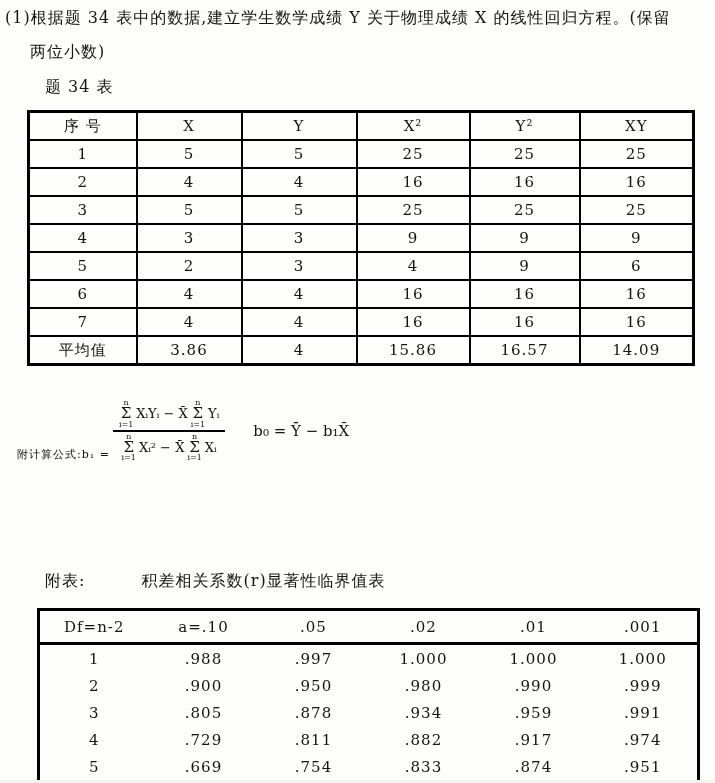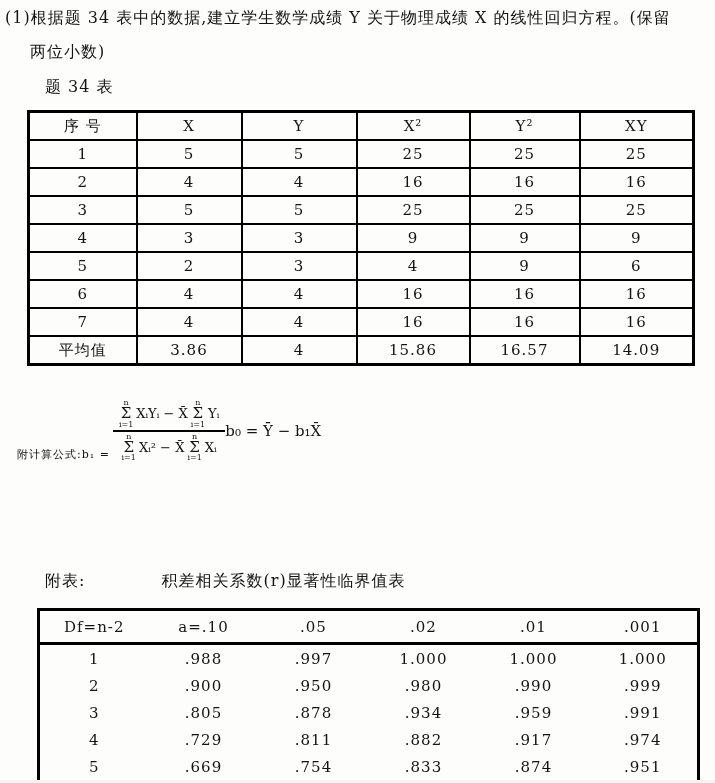--- a/index.html
+++ b/index.html
@@ -25,25 +25,25 @@
 
   
   .formula { position:absolute; left:17px; top:398px; display:flex; align-items:center; }
   .f-label { font-size:11px; letter-spacing:1px; white-space:nowrap;margin-top:47px; }
   .frac { display:inline-flex; flex-direction:column; align-items:center; margin-left:3px; }
   .frac .num, .frac .den { display:inline-flex; align-items:center; gap:3px; padding:1px 6px; font-size:13px; white-space:nowrap; }
   .frac .num { border-bottom:2px solid #000; }
   .sum { display:inline-flex; flex-direction:column; align-items:center; line-height:1; }
   .sum .s-top, .sum .s-bot { font-size:8px; line-height:1; letter-spacing:0; }
   .sum .s-sigma { font-size:15px; line-height:0.9; }
-  .f-b0 { font-size:15px; white-space:nowrap; }
+  .f-b0 { margin-left:28px; font-size:15px; white-space:nowrap; }
 
   
   .attach-row { position:absolute; left:45px; top:571px; font-size:16px; letter-spacing:1px; white-space:nowrap; }
-  .attach-title { margin-left:70px;text-align:center; }
+  .attach-title { margin-left:50px;text-align:center; }
 
   
   table.t2 {
     position:absolute; left:37px; top:608px; width:663px;
     border-collapse:collapse; table-layout:fixed;
     border:3px solid #000;
   }
   table.t2 th {
     border-bottom:3px solid #000; height:31px; padding:0;
     font-size:15px; font-weight:normal; text-align:center; vertical-align:middle; letter-spacing:1px;margin-left:40px;

